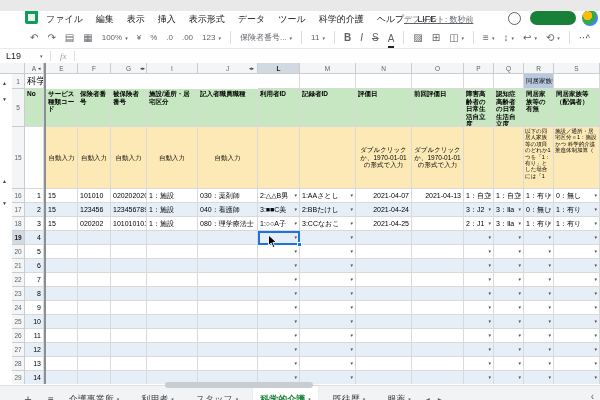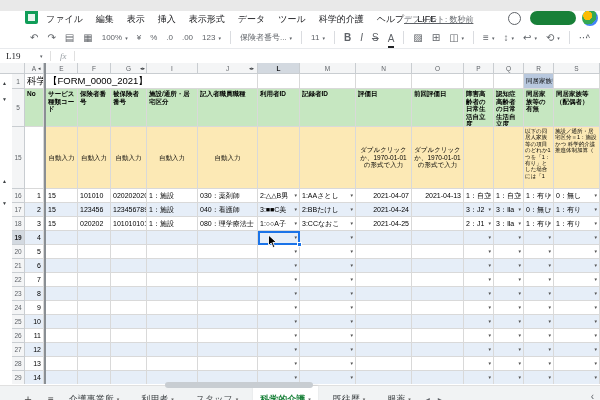--- a/index.html
+++ b/index.html
@@ -24,21 +24,21 @@
   .tb.sm{font-size:8px;}
   .tb.caret{font-size:5px;margin-left:-6px;}
   .tb-div{width:1px;height:13px;background:#dadce0;}
   .tb.b{font-weight:bold;}
   .tb.i{font-style:italic;}
   .tb.s{text-decoration:line-through;}
   .tb.a{border-bottom:2px solid #202124;line-height:15px;height:15px;margin-top:3px;}
   #tb-collapse{position:absolute;right:10px;top:16px;line-height:22px;font-size:9px;color:#5f6368;}
   
   #fbar{position:absolute;left:0;top:38px;width:600px;height:14px;background:#fff;border-bottom:1px solid #e6e6e6;font-size:9px;}
-  #namebox{position:absolute;left:6px;top:0;line-height:14px;color:#202124;font-family:Liberation Serif, serif;}
+  #namebox{position:absolute;left:6px;top:0;line-height:14px;color:#202124;}
   #namebox-caret{position:absolute;left:40px;top:0;line-height:14px;font-size:5px;color:#5f6368;}
   .fbar-div{position:absolute;top:2px;width:1px;height:10px;background:#e0e0e0;}
   #fx{position:absolute;left:60px;top:0;line-height:14px;font-style:italic;color:#9aa0a6;font-family:"Liberation Serif","DejaVu Serif",serif;}
   
   #gridclip{position:absolute;left:0;top:52px;width:600px;height:321px;overflow:hidden;background:#fff;}
   .colh,.rowh{position:absolute;box-sizing:border-box;background:#f4f5f6;border-right:1px solid #c9cdd1;border-bottom:1px solid #c9cdd1;
      font-size:6.5px;color:#5f6368;display:flex;align-items:center;justify-content:center;}
   .hl{background:#d3d9e0 !important;color:#202124 !important;font-weight:bold;}
   .cell{position:absolute;box-sizing:border-box;background:#fff;border-right:1px solid #d9d9d9;border-bottom:1px solid #d9d9d9;
      overflow:hidden;font-size:7px;color:#000;}
@@ -174,23 +174,20 @@
       <span class="hid-ind" style="left: 249px; top: 0px;">◂▸</span>
       <div style="left: 0px; top: 11px; width: 12px; height: 310px; background: rgb(255, 255, 255); border-right: 1px solid rgb(228, 228, 228); position: absolute;"></div>
       <span class="grp-arrow" style="top: 18px;">▲</span>
       <span class="grp-arrow" style="top: 34px;">▼</span>
       <span class="grp-arrow" style="top: 116px;">▲</span>
       <span class="grp-arrow" style="top: 138px;">▼</span>
       <div class="rowh" style="left: 12px; top: 11px; width: 13px; height: 15px;">1</div>
       <div class="cell k-title" style="left: 25px; top: 11px; width: 19px; height: 15px;">
         <span class="ct">科学的介護</span>
       </div>
-      <div class="cell k-title" style="left: 46px; top: 11px; width: 212px; height: 15px;">
-        <span class="ct">【FORM_0000_2021】</span>
-      </div>
       <div class="cell " style="left: 258px; top: 11px; width: 42px; height: 15px;"></div>
       <div class="cell " style="left: 300px; top: 11px; width: 56px; height: 15px;"></div>
       <div class="cell " style="left: 356px; top: 11px; width: 56px; height: 15px;"></div>
       <div class="cell " style="left: 412px; top: 11px; width: 52px; height: 15px;"></div>
       <div class="cell " style="left: 464px; top: 11px; width: 30px; height: 15px;"></div>
       <div class="cell " style="left: 494px; top: 11px; width: 30px; height: 15px;"></div>
       <div class="cell grp" style="left: 524px; top: 11px; width: 30px; height: 15px; background: rgb(184, 200, 222);">
         <span class="ct">同居家族等</span>
       </div>
       <div class="cell " style="left: 554px; top: 11px; width: 46px; height: 15px;"></div>

